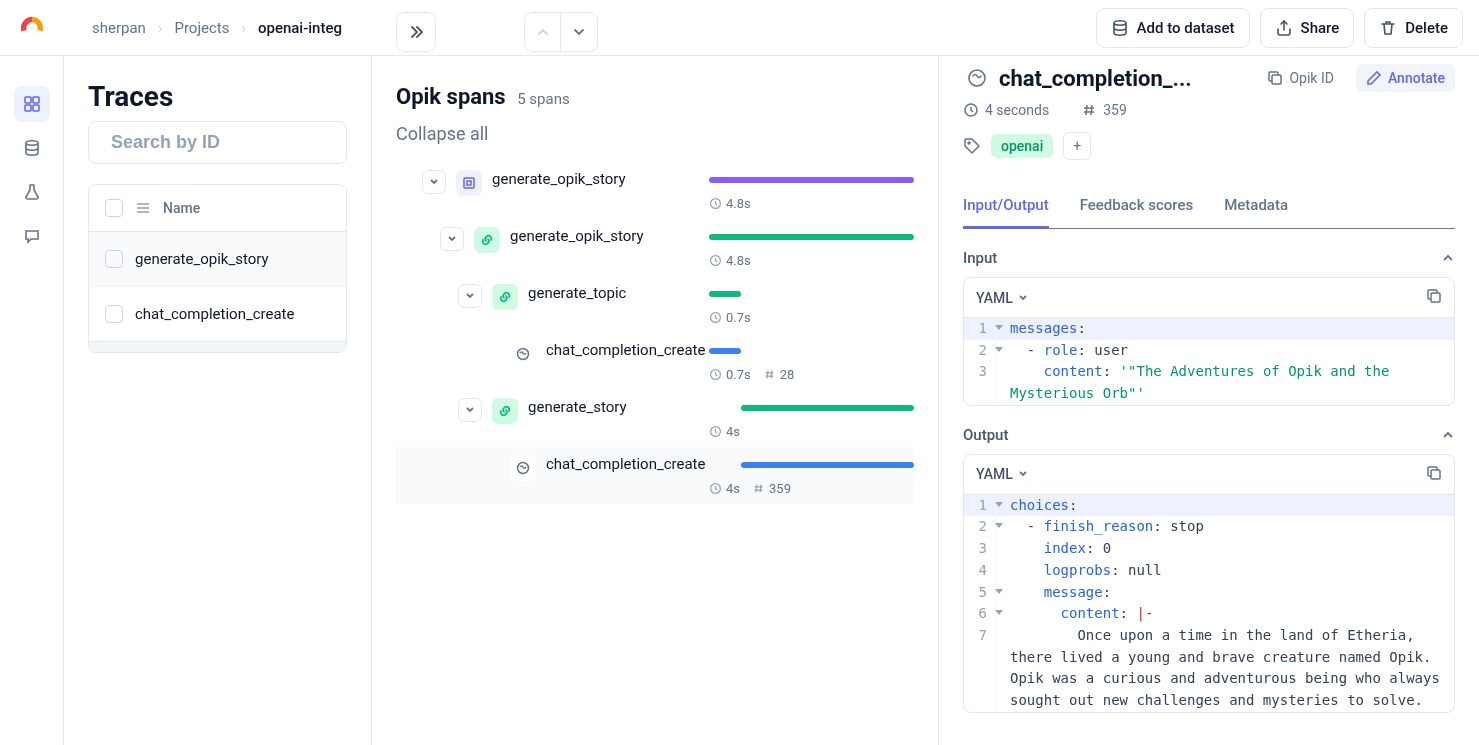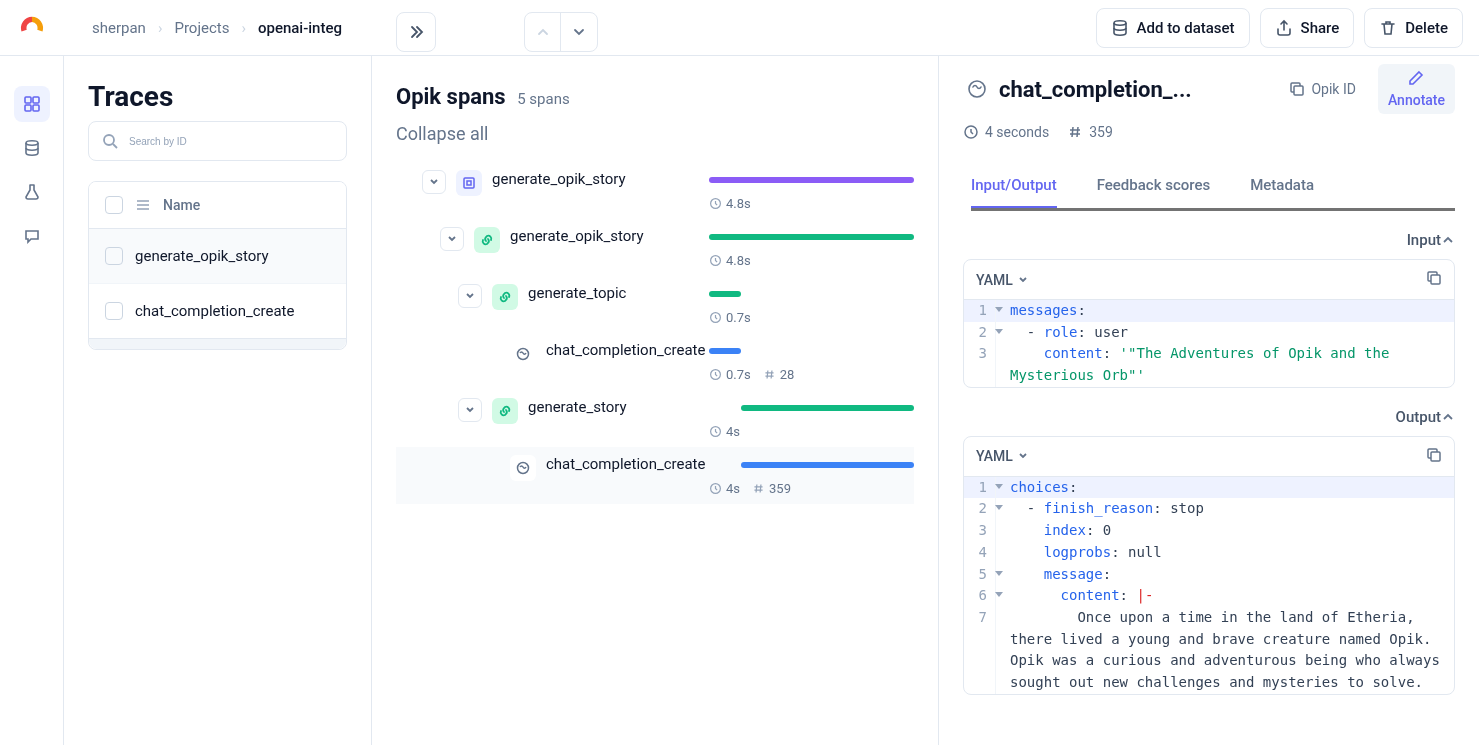--- a/index.html
+++ b/index.html
@@ -58,21 +58,21 @@
   display: flex;
 }
 .tracescol {
   width: 308px; border-right: 1px solid #e2e8f0; padding: 24px; overflow:hidden;
 }
 .tracescol h1 { font-size: 28px; font-weight: 700; color: #0f172a; margin-bottom: 8px; }
 .searchbox {
   display: flex; align-items: center; gap: 10px; border: 1px solid #e2e8f0; border-radius: 8px;
   padding: 10px 12px; color: #94a3b8; margin-bottom: 20px;
 }
-.searchbox input { border: none; outline: none; font-size: 10px; flex: 1; color: #1d4ed8; background: transparent; }
+.searchbox input { border: none; outline: none; font-size: 18px; flex: 1; color: #1d4ed8; background: transparent; font-weight: bold; }
 .searchbox input::placeholder { color: #94a3b8; }
 
 .tracestable {
   border: 1px solid #e2e8f0; border-radius: 8px; overflow: hidden;
 }
 .tracestable .hdr {
   display: flex; align-items: center; gap: 12px; padding: 14px 16px; background: #fff;
   border-bottom: 1px solid #e2e8f0; font-weight: 500; color: #64748b;
 }
 .tracestable .row {
@@ -125,35 +125,35 @@
 .spanline { display: flex; align-items: center; }
 .bararea { width: 205px; margin-left: auto; }
 
 
 .detcol { flex: 1; padding: 0 24px 24px; overflow-y: auto; }
 .dethead { display: flex; align-items: center; gap: 12px; padding-top: 8px; }
 .dethead .titlewrap { display: flex; align-items: center; gap: 8px; flex: 1; min-width: 0; }
 .dethead .titlewrap h3 { font-size: 22px; font-weight: 700; color: #0f172a; white-space: nowrap; overflow: hidden; text-overflow: ellipsis; }
 .chaticon-big { width: 28px; height: 28px; border-radius: 6px; background: #fff; display: flex; align-items: center; justify-content: center; color: #64748b; flex-shrink: 0; }
 .textbtn { display: flex; align-items: center; gap: 6px; color: #64748b; font-size: 14px; padding: 6px 10px; border-radius: 6px; cursor: pointer; }
-.annotate { background: #f1f5f9; color: #6366f1; font-weight: 500; flex-direction: column; }
-
-.detmeta { display: flex; align-items: center; gap: 18px; color: #64748b; margin-top: 10px; }
+.annotate { background: #f1f5f9; color: #6366f1; font-weight: 500; }
+
+.detmeta { display: flex; align-items: center; gap: 32px; color: #64748b; margin-top: 10px; }
 .detmeta .item { display: flex; align-items: center; gap: 6px; }
 
 .tagsrow { display: flex; align-items: center; gap: 10px; margin-top: 14px; }
 .tag { background: #d1fae5; color: #059669; padding: 4px 10px; border-radius: 6px; font-weight: 500; font-size: 14px; }
 .addtag { width: 28px; height: 28px; border: 1px solid #e2e8f0; border-radius: 6px; display: flex; align-items: center; justify-content: center; cursor: pointer; color: #64748b; }
 
-.tabs { display: flex; gap: 40px; border-bottom: 3px solid #737373; margin-top: 24px; margin-left: 8px; }
+.tabs { display: flex; gap: 31px; border-bottom: 1px solid #737373; margin-top: 24px; }
 .tab { padding: 12px 0; color: #64748b; font-size: 15px; font-weight: 500; cursor: pointer; border-bottom: 2px solid transparent; }
 .tab.active { color: #6366f1; border-bottom-color: #6366f1; }
 
 .section { margin-top: 20px; }
-.sectitle { display: flex; justify-content: flex-end; align-items: center; color: #475569; font-weight: 500; font-size: 15px; margin-bottom: 10px; cursor: pointer; }
+.sectitle { display: flex; justify-content: space-between; align-items: center; color: #475569; font-weight: 500; font-size: 15px; margin-bottom: 10px; cursor: pointer; }
 .codebox { border: 1px solid #e2e8f0; border-radius: 8px; overflow: hidden; }
 .codehdr { display: flex; align-items: center; justify-content: space-between; padding: 10px 12px; border-bottom: 1px solid #e2e8f0; }
 .format { display: flex; align-items: center; gap: 4px; color: #475569; font-weight: 500; font-size: 14px; cursor: pointer; }
 .copycode { cursor: pointer; color: #64748b; }
 .code { font-family: ui-monospace, Menlo, Consolas, monospace; font-size: 14px; line-height: 1.55; }
 .code .ln { display: flex; }
 .code .gutter { width: 32px; text-align: right; padding-right: 8px; color: #94a3b8; user-select: none; flex-shrink: 0; border-right: 1px solid #f1f5f9; position: relative; }
 .code .gutter.fold::after { content: ""; position: absolute; right: -8px; top: 7px; width: 0; height: 0; border-left: 4px solid transparent; border-right: 4px solid transparent; border-top: 5px solid #94a3b8; }
 .code .txt { padding-left: 14px; white-space: pre-wrap; flex: 1; }
 .code .ln.hl { background: #eef2ff; }
@@ -560,20 +560,28 @@
         <span>4 seconds</span>
       </div>
       <div class="item">
         <svg width="16" height="16" viewBox="0 0 16 16" fill="none" stroke="#64748b" stroke-width="1.5">
             <path d="M3 6h10M3 10h10M6 3l-1 10M11 3l-1 10"></path>
           </svg>
         <span>359</span>
       </div>
     </div>
 
+    <div class="tagsrow">
+      <svg width="18" height="18" viewBox="0 0 18 18" fill="none" stroke="#64748b" stroke-width="1.5">
+          <path d="M2 9V3a1 1 0 0 1 1-1h6l7 7-7 7z"></path>
+          <circle cx="6" cy="6" r="1" fill="#64748b"></circle>
+        </svg>
+      <span class="tag">openai</span>
+      <div class="addtag">+</div>
+    </div>
 
     <div class="tabs">
       <div class="tab active">Input/Output</div>
       <div class="tab">Feedback scores</div>
       <div class="tab">Metadata</div>
     </div>
 
     <div class="section">
       <div class="sectitle">
         <span>Input</span>

